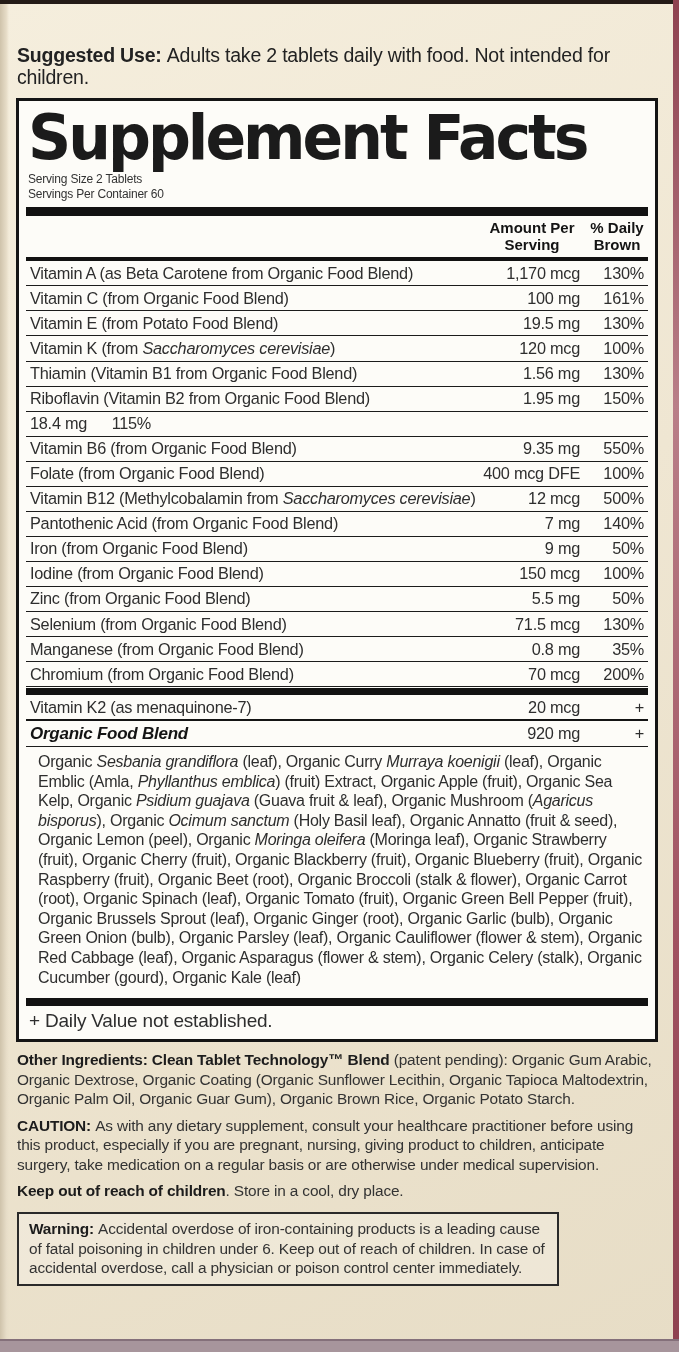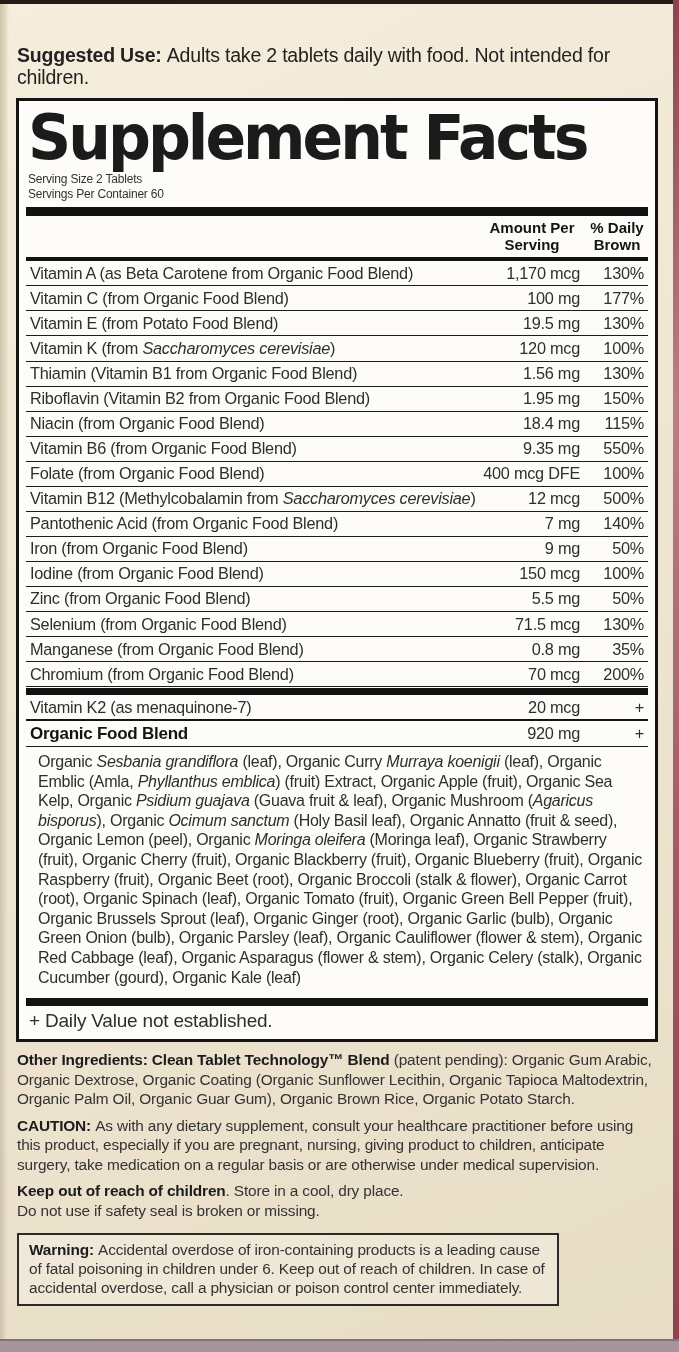--- a/index.html
+++ b/index.html
@@ -37,21 +37,21 @@
   .h-amt{width:92px;text-align:center;font-weight:bold;font-size:15px;line-height:1.12;color:#141414;margin-right:12px;}
   .h-dv{width:54px;text-align:center;font-weight:bold;font-size:15px;line-height:1.12;color:#141414;margin-right:2px;}
 
   .rows{}
   .frow{display:flex;align-items:baseline;border-bottom:1.6px solid #1c1c1c;
         padding:2.5px 2px 2px 4px;font-size:16.3px;line-height:1.2;color:#2e2e2e;letter-spacing:-0.25px;}
   .r-name{flex:1;white-space:nowrap;overflow:hidden;}
   .r-amt{text-align:right;margin-right:14px;white-space:nowrap;}
   .r-dv{width:50px;text-align:right;white-space:nowrap;margin-right:2px;}
   .rows-extra .frow:first-child{border-bottom:2.6px solid #141414;}
-  .bold-row .r-name{font-weight:bold;color:#141414;font-size:17px;}
+  .bold-row .r-name{font-weight:bold;color:#141414;font-size:17px;font-style:italic;}
 
   .blend{padding:5px 6px 6px 12px;font-size:16px;line-height:19.6px;color:#2e2e2e;letter-spacing:-0.25px;}
   .footnote{padding:4px 2px 2px 3px;font-size:19px;color:#2e2e2e;letter-spacing:-0.2px;}
 
   .para{margin:8px 22px 0 17px;font-size:15.4px;line-height:19.3px;color:#333;letter-spacing:-0.15px;}
   .para .bd{color:#1c1c1c;}
   .para.tight{margin-top:7px;}
   .seal-line{margin:1px 22px 0 17px;font-size:15.4px;line-height:19.3px;color:#333;letter-spacing:-0.15px;}
 
   .warnbox{margin:12px 120px 0 17px;border:2px solid #2a2a2a;padding:5px 10px 7px 10px;background:rgba(255,255,255,0.25);}
@@ -87,21 +87,21 @@
 
       <div class="rows">
           <div class="frow">
             <div class="r-name"><span>Vitamin A (as Beta Carotene from Organic Food Blend)</span></div>
             <div class="r-amt">1,170 mcg</div>
             <div class="r-dv">130%</div>
           </div>
           <div class="frow">
             <div class="r-name"><span>Vitamin C (from Organic Food Blend)</span></div>
             <div class="r-amt">100 mg</div>
-            <div class="r-dv">177%</div>
+            <div class="r-dv">161%</div>
           </div>
           <div class="frow">
             <div class="r-name"><span>Vitamin E (from Potato Food Blend)</span></div>
             <div class="r-amt">19.5 mg</div>
             <div class="r-dv">130%</div>
           </div>
           <div class="frow">
             <div class="r-name"><span>Vitamin K (from </span><span class="it">Saccharomyces cerevisiae</span><span>)</span></div>
             <div class="r-amt">120 mcg</div>
             <div class="r-dv">100%</div>
@@ -110,21 +110,20 @@
             <div class="r-name"><span>Thiamin (Vitamin B1 from Organic Food Blend)</span></div>
             <div class="r-amt">1.56 mg</div>
             <div class="r-dv">130%</div>
           </div>
           <div class="frow">
             <div class="r-name"><span>Riboflavin (Vitamin B2 from Organic Food Blend)</span></div>
             <div class="r-amt">1.95 mg</div>
             <div class="r-dv">150%</div>
           </div>
           <div class="frow">
-            <div class="r-name"><span>Niacin (from Organic Food Blend)</span></div>
             <div class="r-amt">18.4 mg</div>
             <div class="r-dv">115%</div>
           </div>
           <div class="frow">
             <div class="r-name"><span>Vitamin B6 (from Organic Food Blend)</span></div>
             <div class="r-amt">9.35 mg</div>
             <div class="r-dv">550%</div>
           </div>
           <div class="frow">
             <div class="r-name"><span>Folate (from Organic Food Blend)</span></div>
@@ -193,20 +192,19 @@
       <div class="bar bar-thick3"></div>
 
       <div class="footnote">+ Daily Value not established.</div>
     </div>
 
     <p class="para"><span class="bd">Other Ingredients: Clean Tablet Technology™ Blend</span><span> (patent pending): Organic Gum Arabic, Organic Dextrose, Organic Coating (Organic Sunflower Lecithin, Organic Tapioca Maltodextrin, Organic Palm Oil, Organic Guar Gum), Organic Brown Rice, Organic Potato Starch.</span></p>
 
     <p class="para"><span class="bd">CAUTION: </span><span>As with any dietary supplement, consult your healthcare practitioner before using this product, especially if you are pregnant, nursing, giving product to children, anticipate surgery, take medication on a regular basis or are otherwise under medical supervision.</span></p>
 
     <p class="para tight"><span class="bd">Keep out of reach of children</span><span>. Store in a cool, dry place.</span></p>
-    <p class="seal-line">Do not use if safety seal is broken or missing.</p>
 
     <div class="warnbox">
       <p class="para"><span class="bd">Warning: </span><span>Accidental overdose of iron-containing products is a leading cause of fatal poisoning in children under 6. Keep out of reach of children. In case of accidental overdose, call a physician or poison control center immediately.</span></p>
     </div>
 
   </div>
 </div>
 
 </body></html>

